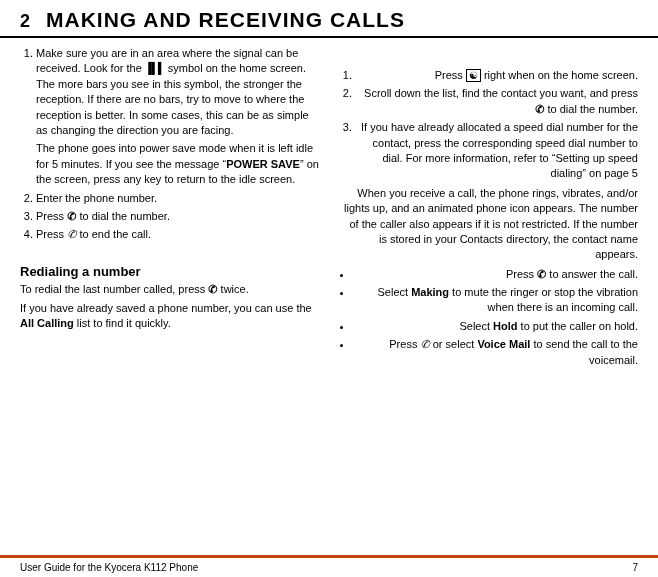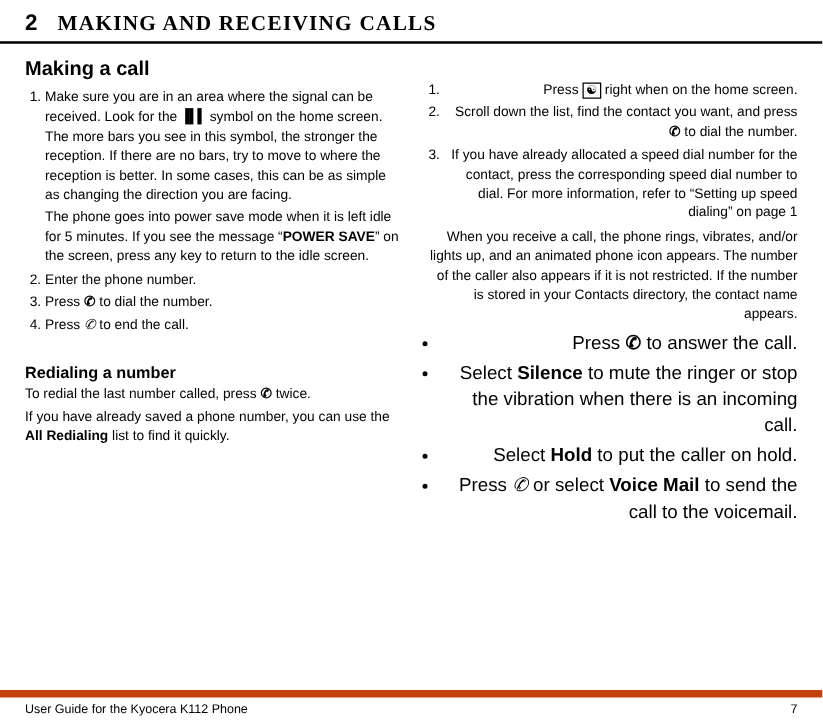--- a/index.html
+++ b/index.html
@@ -24,25 +24,24 @@
       padding: 8px 20px 4px 20px;
       border-bottom: 2px solid #000;
       margin-bottom: 8px;
     }
     .chapter-number {
       font-size: 18px;
       font-weight: bold;
       margin-right: 16px;
     }
     .chapter-title {
-      font-size: 17px;
+      font-size: 21px;
       font-weight: bold;
       letter-spacing: 1px;
       text-transform: uppercase;
-      font-family: Liberation Serif, serif;
     }
     .content-area {
       display: flex;
       flex: 1;
       padding: 0 20px;
       gap: 20px;
     }
     .left-col {
       flex: 1;
       min-width: 0;
@@ -73,52 +72,51 @@
       font-size: 11px;
       line-height: 1.4;
     }
     ul {
       padding-left: 14px;
       list-style-type: disc;
       margin-bottom: 4px;
     }
     ul li {
       margin-bottom: 3px;
-      font-size: 15px;
+      font-size: 11px;
       line-height: 1.4;
     }
     p {
       font-size: 11px;
       line-height: 1.4;
       margin-bottom: 4px;
     }
     .bold { font-weight: bold; }
     .footer {
       display: flex;
       justify-content: space-between;
       align-items: center;
-      border-top: 6px solid #c2410c;
+      border-top: 3px solid #c2410c;
       padding: 4px 20px;
       font-size: 10px;
     }
   </style>
 </head>
 <body>
 
 <div class="page">
 
   <div class="chapter-header">
     <span class="chapter-number">2</span>
     <span class="chapter-title">Making and Receiving Calls</span>
   </div>
 
   <div class="content-area">
 
     <div class="left-col">
-      <div class="section-title">Making a call</div>
 
       <ol>
         <li>
           <span>Make sure you are in an area where the signal can be received. Look for the </span><span style="font-weight:bold; font-family: monospace;">▐▌▌</span><span> symbol on the home screen. The more bars you see in this symbol, the stronger the reception. If there are no bars, try to move to where the reception is better. In some cases, this can be as simple as changing the direction you are facing.</span>
           <div style="margin-top:3px;">
             The phone goes into power save mode when it is left idle for 5 minutes. If you see the message “<span class="bold">POWER SAVE</span>” on the screen, press any key to return to the idle screen.
           </div>
         </li>
         <li>
           <span>Enter the phone number.</span>
@@ -130,47 +128,47 @@
           <span>Press </span><span style="font-style:italic;">✆</span><span> to end the call.</span>
         </li>
       </ol>
 
       <div class="subsection-title">Redialing a number</div>
       <p>
         To redial the last number called, press <span style="font-weight:bold;">✆</span> twice.
       </p>
 
       <p>
-        If you have already saved a phone number, you can use the <span class="bold">All Redialing</span> list to find it quickly.
+        If you have already saved a phone number, you can use the <span class="bold">All Calling</span> list to find it quickly.
       </p>
     </div>
 
     <div class="right-col">
       <ol style="margin-top: 22px;">
         <li>
           <span>Press </span><span style="border: 1px solid #000; padding: 0 2px; font-size:10px;">☯</span><span> right when on the home screen.</span>
         </li>
         <li style="margin-top:3px;">
           <span>Scroll down the list, find the contact you want, and press </span><span style="font-weight:bold;">✆</span><span> to dial the number.</span>
         </li>
         <li style="margin-top:3px;">
-          <span>If you have already allocated a speed dial number for the contact, press the corresponding speed dial number to dial. For more information, refer to “Setting up speed dialing” on page 1</span>
+          <span>If you have already allocated a speed dial number for the contact, press the corresponding speed dial number to dial. For more information, refer to “Setting up speed dialing” on page 5</span>
         </li>
       </ol>
 
       <p>
         When you receive a call, the phone rings, vibrates, and/or lights up, and an animated phone icon appears. The number of the caller also appears if it is not restricted. If the number is stored in your Contacts directory, the contact name appears.
       </p>
 
       <ul>
         <li>
           <span>Press </span><span style="font-weight:bold;">✆</span><span>  to answer the call.</span>
         </li>
         <li>
-          <span>Select <span class="bold">Silence</span> to mute the ringer or stop the vibration when there is an incoming call.</span>
+          <span>Select <span class="bold">Making</span> to mute the ringer or stop the vibration when there is an incoming call.</span>
         </li>
         <li>
           <span>Select <span class="bold">Hold</span> to put the caller on hold.</span>
         </li>
         <li>
           <span>Press </span><span style="font-style:italic;">✆</span><span> or select <span class="bold">Voice Mail</span> to send the call to the voicemail.</span>
         </li>
       </ul>
     </div>
   </div>

